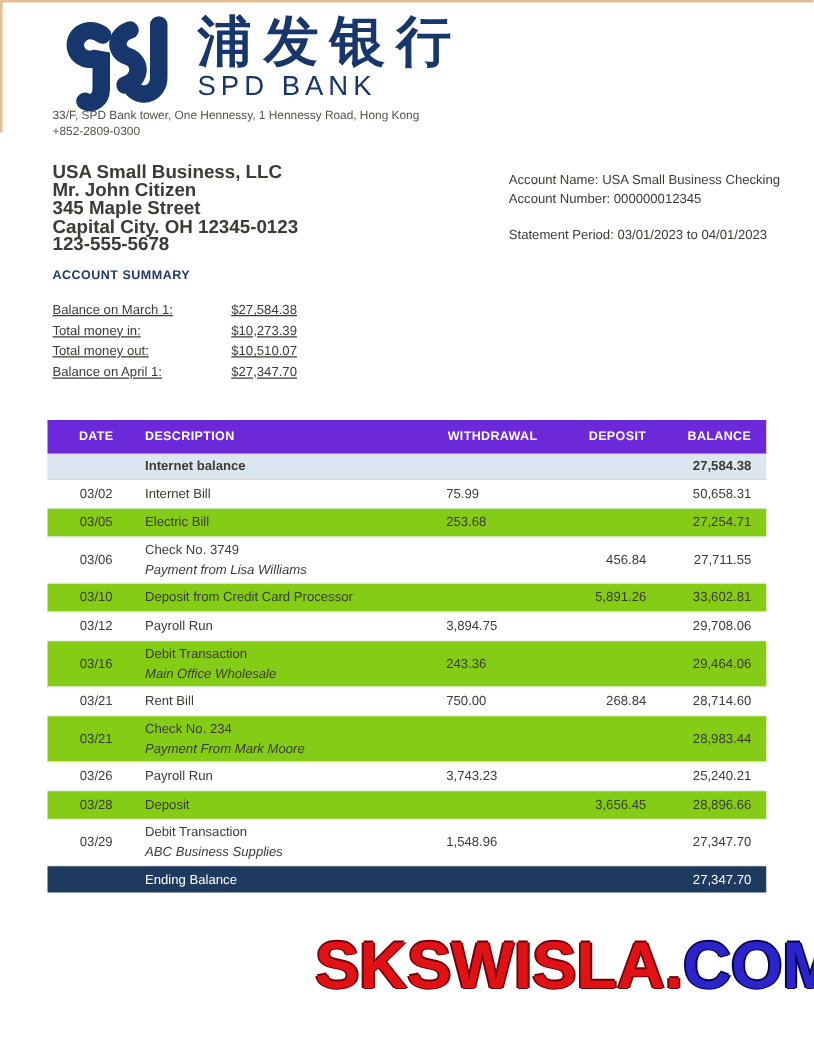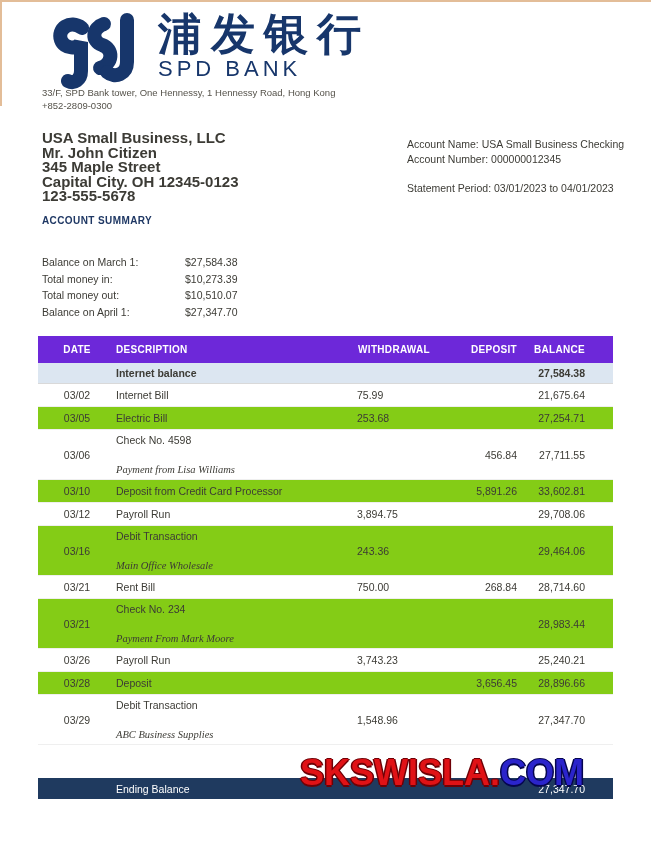--- a/index.html
+++ b/index.html
@@ -28,43 +28,43 @@
 
   
   .customer { position:absolute; left:42px; top:131px; font-size:15px; font-weight:bold; line-height:14.5px; color:#3c3b35; }
   .acct-info { position:absolute; left:407px; top:137px; font-size:10.5px; color:#3c3b35; line-height:15px; }
   .acct-info .val { font-weight:normal; }
   .acct-period { margin-top:14px; }
 
   
   .summary { position:absolute; left:42px; top:215px; }
   .summary-title { color:#1f3864; font-size:10px; font-weight:bold; letter-spacing:0.4px; }
-  .summary-grid { margin-top:28px; display:grid; grid-template-columns:143px auto; font-size:10.5px; line-height:16.5px; }
+  .summary-grid { margin-top:14px; display:grid; grid-template-columns:143px auto; font-size:10.5px; line-height:16.5px;text-decoration:underline; }
 
   
   .tbl { position:absolute; left:38px; top:336px; width:575px; font-size:10.5px; }
   .tr { display:grid; grid-template-columns:78px 235px 82px 86px 94px; align-items:center; }
   .th-row { background:#6d28d9; color:#ffffff; font-weight:bold; font-size:10px; letter-spacing:0.3px; height:27px; }
   .c-date { text-align:center; }
   .c-desc { text-align:left; }
   .c-wd   { text-align:left; padding-left:6px; }
   .th-row .c-wd { text-align:right; padding-right:3px; }
   .c-dep  { text-align:right; padding-right:2px; }
-  .c-bal  { text-align:right; padding-right:28px; }
+  .c-bal  { text-align:right; padding-right:12px; }
   .prev-row { background:#dce6f1; height:21px; font-weight:bold; border-bottom:1px solid #d9d9d9; }
   .tx-row { min-height:23px; padding:4px 0; border-bottom:1px solid #efefef; background:#ffffff; }
   .tx-row.shade { background:#84cc16; }
-  .memo { font-style:italic; margin-top:18px;font-family:Liberation Serif, serif; }
+  .memo { font-style:italic; margin-top:4px; }
   .memo:empty, .memo.hidden { display:none; }
-  .end-row { background:#1f3a5f; color:#ffffff; height:21px;margin-top:33px; }
+  .end-row { background:#1f3a5f; color:#ffffff; height:21px; }
 
   
   .watermark {
     position:absolute; left:252px; top:748px; width:380px; text-align:center;
-    font-size:36px; font-weight:bold; letter-spacing:0px; white-space:nowrap;
+    font-size:53px; font-weight:bold; letter-spacing:0px; white-space:nowrap;
     line-height:50px;
   }
   .wm-red  { color:#e01216; text-shadow:-1.5px 0 #6e0006, 1.5px 0 #6e0006, 0 -1.5px #6e0006, 0 1.5px #6e0006; }
   .wm-blue { color:#2b24cb; text-shadow:-1.5px 0 #06064e, 1.5px 0 #06064e, 0 -1.5px #06064e, 0 1.5px #06064e; }
 </style>
 </head>
 <body>
 
 <div class="edge-top"></div>
 <div class="edge-left"></div>
@@ -137,38 +137,38 @@
 
   <div id="tx-body">
   <div class="tr tx-row">
     <div class="c-date">03/02</div>
     <div class="c-desc">
       <div>Internet Bill</div>
 
     </div>
     <div class="c-wd">75.99</div>
     <div class="c-dep"></div>
-    <div class="c-bal">21,675.64</div>
+    <div class="c-bal">50,658.31</div>
   </div>
 
   <div class="tr tx-row shade">
     <div class="c-date">03/05</div>
     <div class="c-desc">
       <div>Electric Bill</div>
 
     </div>
     <div class="c-wd">253.68</div>
     <div class="c-dep"></div>
     <div class="c-bal">27,254.71</div>
   </div>
 
   <div class="tr tx-row">
     <div class="c-date">03/06</div>
     <div class="c-desc">
-      <div>Check No. 4598</div>
+      <div>Check No. 3749</div>
       <div class="memo">Payment from Lisa Williams</div>
     </div>
     <div class="c-wd"></div>
     <div class="c-dep">456.84</div>
     <div class="c-bal">27,711.55</div>
   </div>
 
   <div class="tr tx-row shade">
     <div class="c-date">03/10</div>
     <div class="c-desc">

